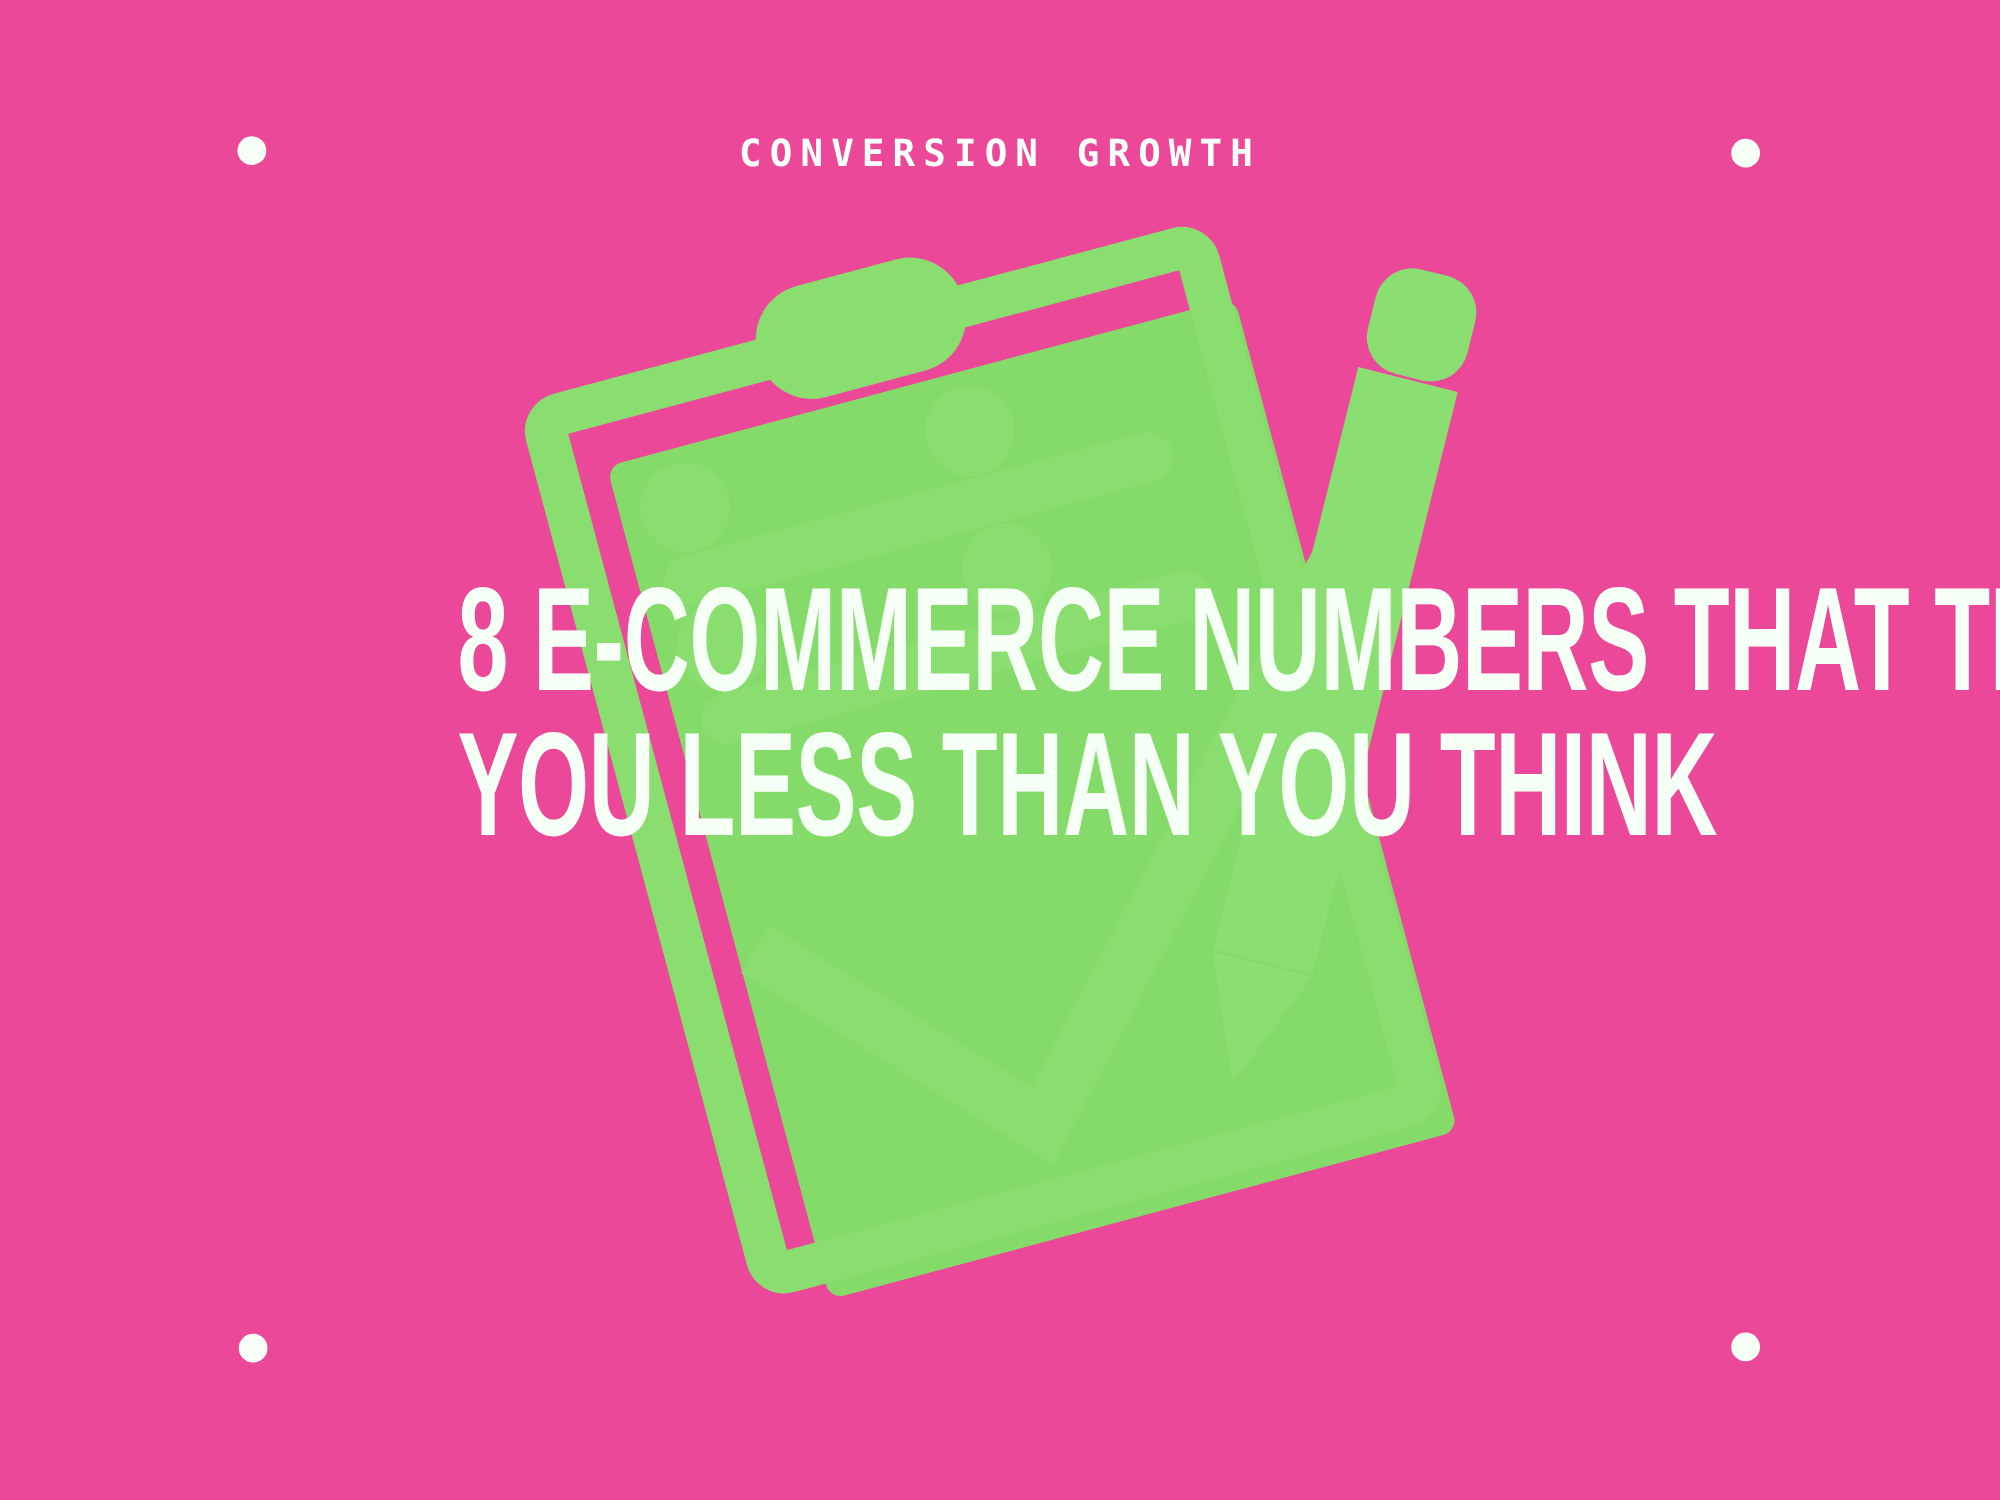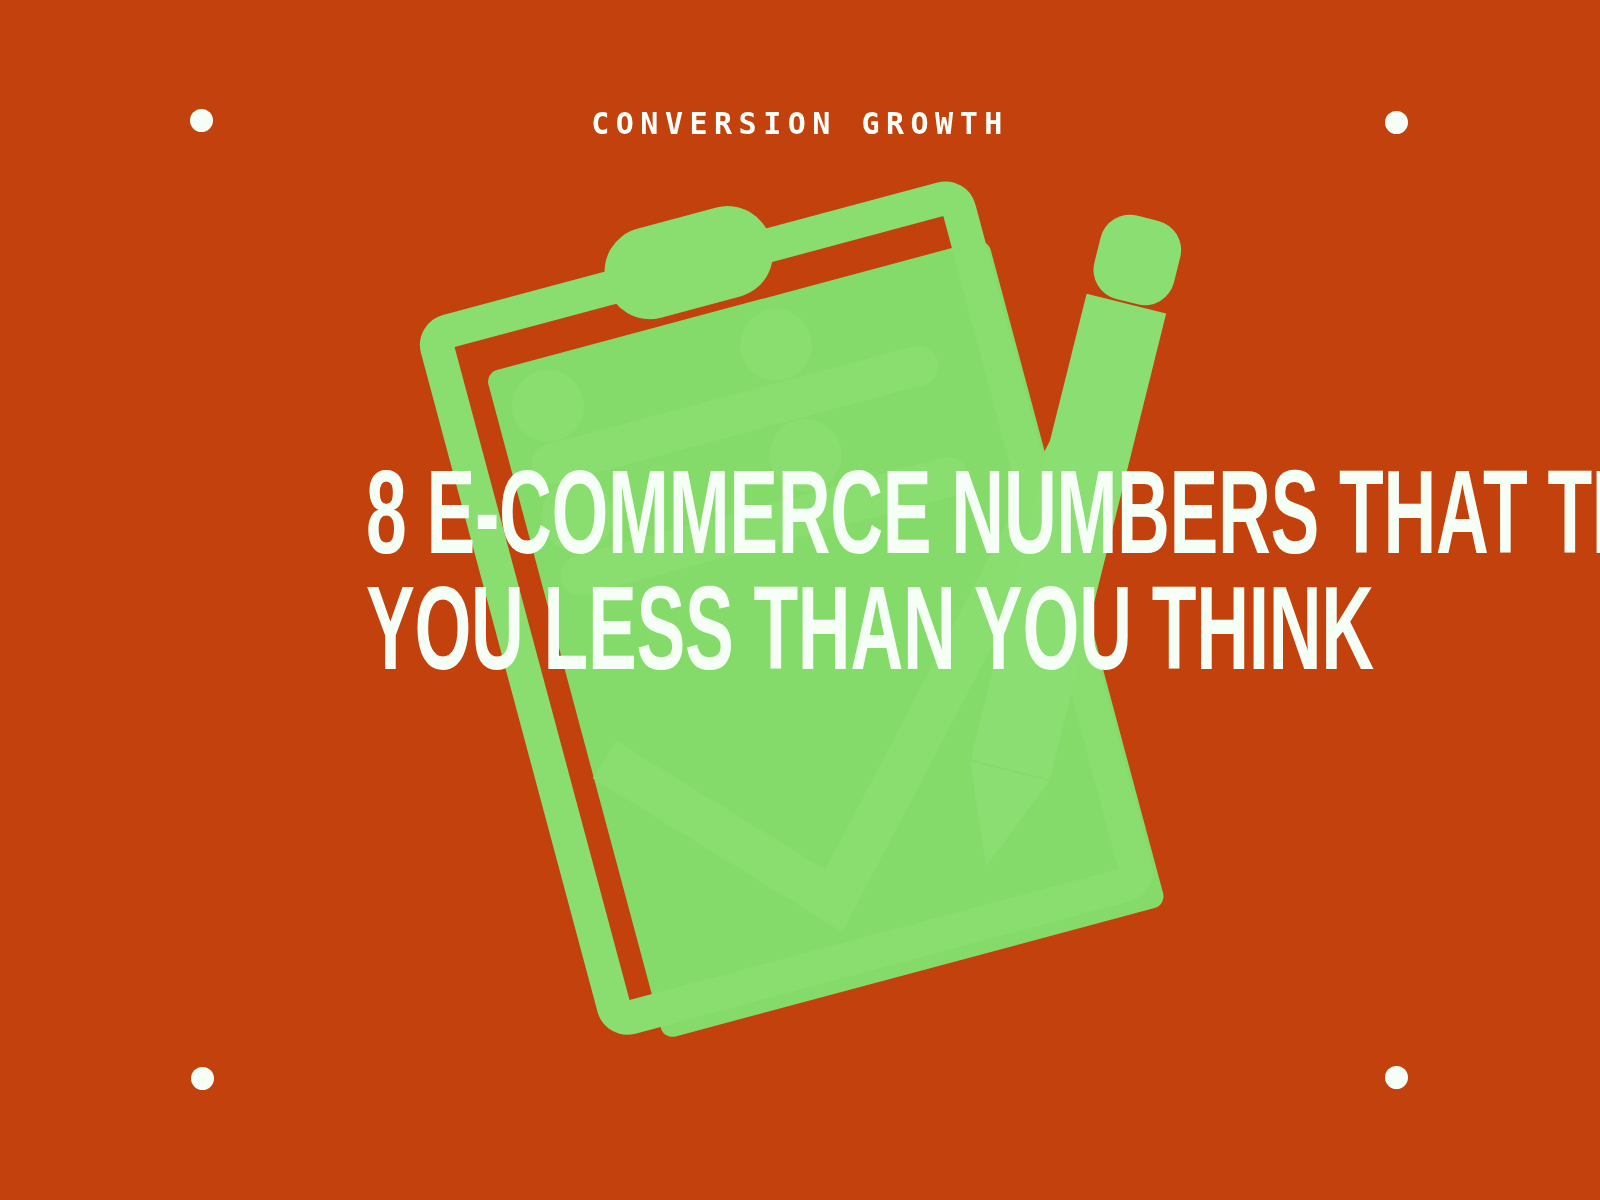--- a/index.html
+++ b/index.html
@@ -11,21 +11,21 @@
     width: 1600px;
     height: 1200px;
     overflow: hidden;
     font-family: "Liberation Sans", sans-serif;
   }
 
   #slide {
     position: relative;
     width: 1600px;
     height: 1200px;
-    background: #c2410c;
+    background: #ec4899;
     overflow: hidden;
   }
 
   
   #watermark {
     position: absolute;
     left: 0;
     top: 0;
     width: 1600px;
     height: 1200px;

